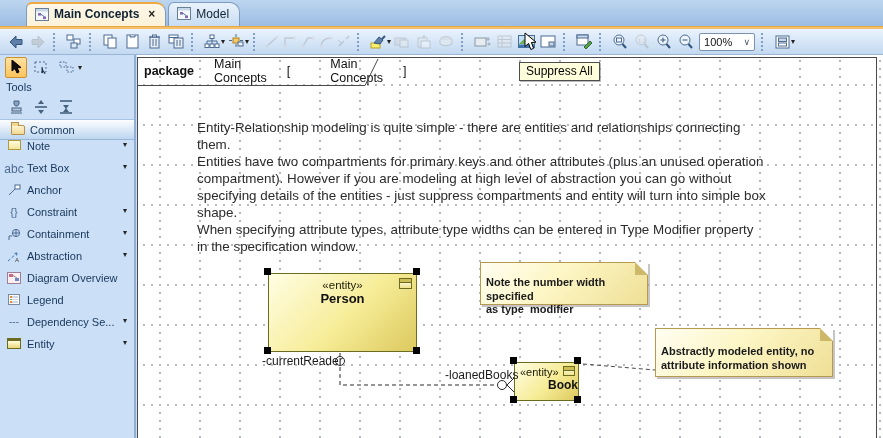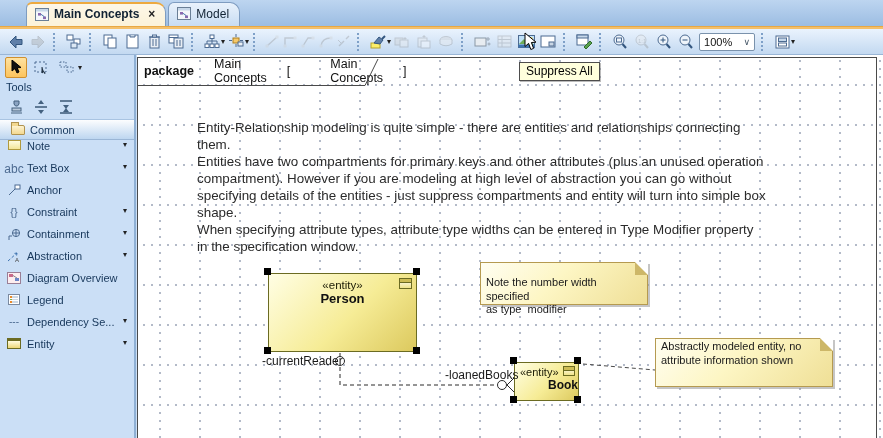--- a/index.html
+++ b/index.html
@@ -73,21 +73,21 @@
   .entity .stereo { font-size:11.5px; color:#1c1c05; margin-top:5px; }
   .entity .ename { font-size:13px; font-weight:bold; color:#111; }
   .ent-icon { position:absolute; top:4px; right:4px; width:13px; height:11px; border:1px solid #6b6b22;
     background:linear-gradient(#ffffff,#f0e48a); }
   .ent-icon:before { content:""; display:block; height:3px; background:#cdbd55; border-bottom:1px solid #6b6b22; }
 
   .handle { position:absolute; width:7px; height:7px; background:#000; }
 
   .note { position:absolute; border:1px solid #b59a50;
     background:linear-gradient(135deg,#fffef2 0%, #fdf6c4 45%, #efdf96 100%);
-    box-shadow:2px 2px 0 rgba(150,150,150,.55); font-size:11px; line-height:13.5px; color:#1a1a1a; white-space:pre-wrap; }
+    box-shadow:2px 2px 0 rgba(150,150,150,.55); font-size:11px; line-height:13.5px; color:#1a1a1a; white-space:pre-wrap;font-weight:bold; }
   .note:before { content:""; position:absolute; top:-1px; right:-1px; width:0; height:0;
     border-style:solid; border-width:0 13px 13px 0; border-color:#ffffff #ffffff #cdb768 #cdb768; }
 
   .flow-label { position:absolute; font-size:12px; color:#1a1a1a; }
 
   .tooltip { position:absolute; background:#ffffdc; border:1px solid #4d4d4d; font-size:12px; color:#000;
     padding:1px 6px 2px; box-shadow:1px 1px 0 rgba(120,120,120,.5); }
 
   .cursor { position:absolute; left:524px; top:32px; z-index:60; }
   svg { display:block; }
@@ -534,21 +534,21 @@
   <span class="handle" style="left:373px; top:302px;"></span>
   <span class="handle" style="left:437px; top:302px;"></span>
   <span class="handle" style="left:373px; top:341px;"></span>
   <span class="handle" style="left:437px; top:341px;"></span>
 
   <span class="flow-label" style="left:125px; top:299px;">-currentReader</span>
   <span class="flow-label" style="left:308px; top:313px;">-loanedBooks</span>
 
   <div class="note" style="left:343px; top:207px; width:168px; height:43px; padding:13px 4px 0 5px;">Note the number width specified
 as type  modifier</div>
-  <div class="note" style="left:518px; top:273px; width:178px; height:49px; padding:1px 4px 0 5px;margin-top:10px;">Abstractly modeled entity, no
+  <div class="note" style="left:518px; top:273px; width:178px; height:49px; padding:16px 4px 0 5px;">Abstractly modeled entity, no
 attribute information shown</div>
 
   <div class="tooltip" style="left:382px; top:7px;">Suppress All</div>
 </div>
 
 <span class="cursor">
   <svg width="13" height="19" viewBox="0 0 13 19">
       <path d="M1 1 L1 14.5 L4.6 11.4 L6.8 17.5 L9.6 16.4 L7.4 10.5 L12 10.2 Z" fill="#fff" stroke="#000"></path>
     </svg>
 </span>

